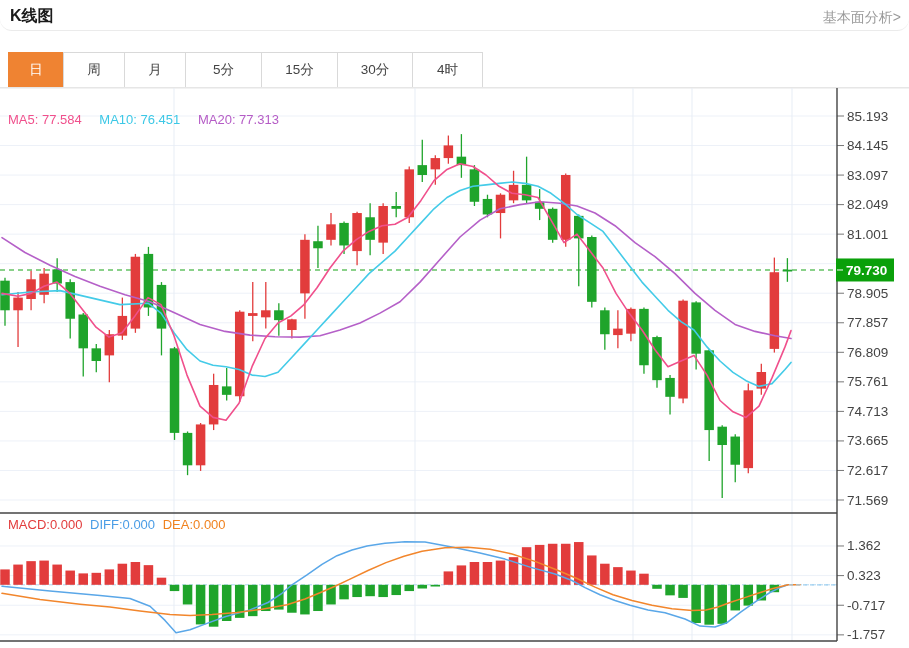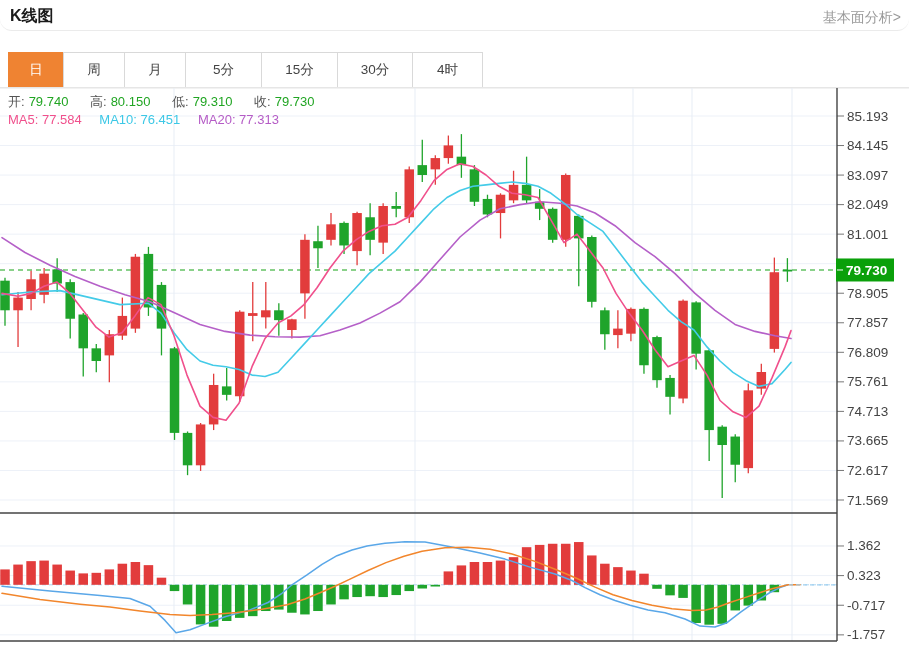--- a/index.html
+++ b/index.html
@@ -299,26 +299,25 @@
       <polyline points="2,593.3 40,599.6 80,604.2 110,607.0 140,611.0 170,614.4 190,615.6 212,614.4 237,612.4 262,609.3 287,604.8 305,599.0 320,592.8 335,586.2 350,579.1 368,570.5 386,562.6 404,556.3 422,551.2 445,547.8 468,547.2 490,549.2 512,554.0 535,561.4 557,570.0 577,578.5 595,587.1 613,594.8 632,600.5 652,605.3 672,608.7 692,610.4 706,609.9 718,607.0 730,602.5 744,597.9 758,593.3 772,588.8 788,584.8 800,584.8" fill="none" stroke="#f2862c" stroke-width="1.5" stroke-linejoin="round" stroke-linecap="round"></polyline>
       <line x1="789" y1="584.8" x2="836" y2="584.8" stroke="#9fd0f0" stroke-width="1.2" stroke-dasharray="4 3"></line>
       <line x1="0" y1="513" x2="837" y2="513" stroke="#444" stroke-width="1.4"></line>
       <line x1="0" y1="641" x2="837" y2="641" stroke="#444" stroke-width="1.4"></line>
       <line x1="837" y1="88" x2="837" y2="641" stroke="#444" stroke-width="1.4"></line>
       <rect x="836" y="258.47768643570157" width="58" height="23" fill="#0aa00a"></rect>
       <line x1="837" y1="269.97768643570157" x2="843" y2="269.97768643570157" stroke="#fff" stroke-width="1"></line>
       <text x="846" y="274.97768643570157" font-size="13.5" font-weight="bold" fill="#fff">79.730</text>
     </svg>
 
-  <div class="legend" style="top:93px">
-    <span class="lbl">开:</span><span class="grn">79.740</span><span class="lg-gap"></span>
-    <span class="lbl">高:</span><span class="grn">80.150</span><span class="lg-gap"></span>
-    <span class="lbl">低:</span><span class="grn">79.310</span><span class="lg-gap"></span>
-    <span class="lbl">收:</span><span class="grn">79.730</span>
-  </div>
 
   <div class="legend" style="top:112px">
     <span class="ma5" style="margin-right:14px">MA5: 77.584</span>
     <span class="ma10" style="margin-right:14px">MA10: 76.451</span>
     <span class="ma20">MA20: 77.313</span>
   </div>
 
+  <div class="legend" style="top:517px">
+    <span class="mtxt-macd">MACD:0.000</span>
+    <span class="mtxt-diff">DIFF:0.000</span>
+    <span class="mtxt-dea">DEA:0.000</span>
+  </div>
 </div>
 
 </body></html>

